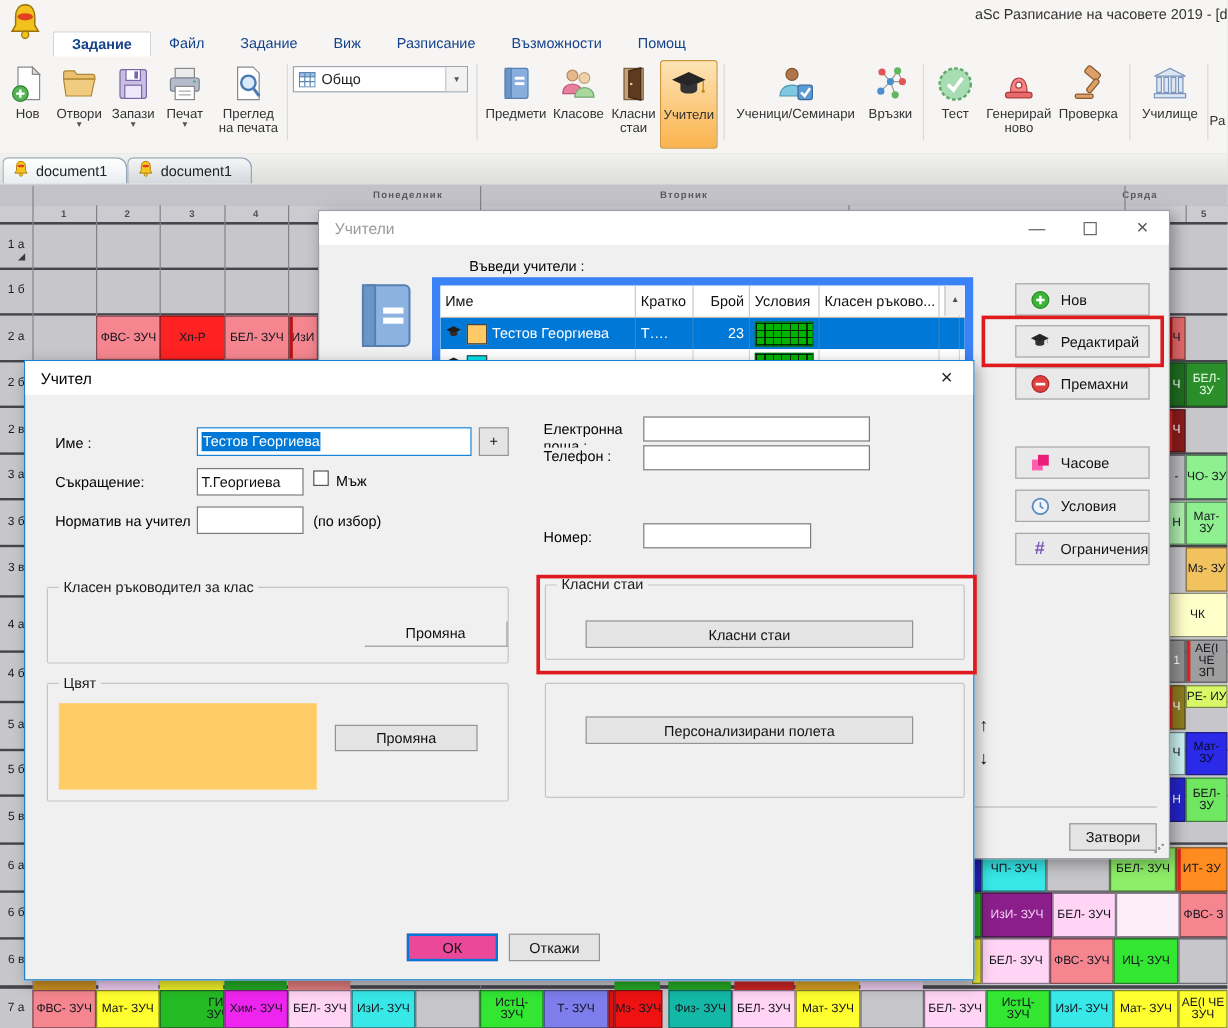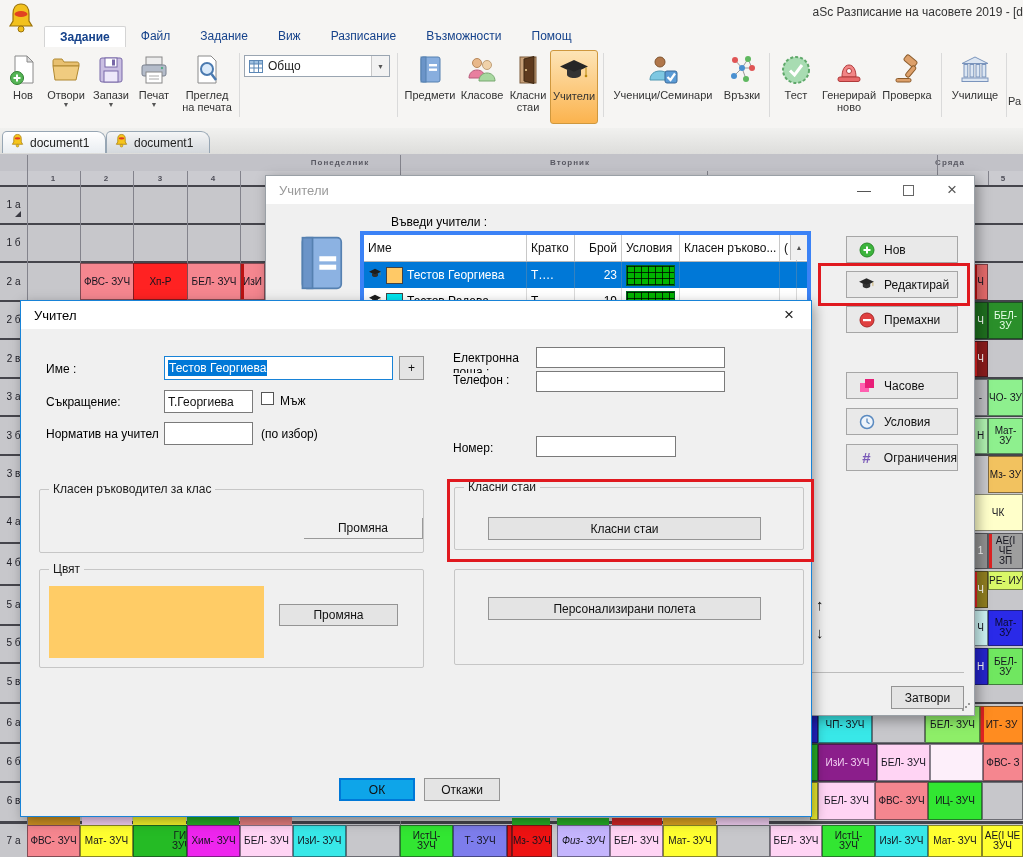--- a/index.html
+++ b/index.html
@@ -52,30 +52,30 @@
   .titlebar{position:absolute;left:0;top:0;right:0;height:28px;background:#ffffff;display:flex;align-items:center;padding-left:13px;font-size:13px;box-sizing:border-box}
   #dlg-teachers .titlebar{color:#9a9a9a}
   #dlg-teacher  .titlebar{color:#000}
   .wbtns{position:absolute;right:0;top:0;display:flex}
   .wbtn{width:44px;height:28px;display:flex;align-items:center;justify-content:center;color:#555;font-size:14px}
   .maxglyph{width:9px;height:9px;border:1px solid #666}
   .lbl{position:absolute;font-size:12px;color:#000;white-space:nowrap}
   .input{position:absolute;background:#fff;border:1px solid #7a7a7a;box-sizing:border-box;font-size:12px;display:flex;align-items:center;padding-left:3px;white-space:nowrap}
   .btn{position:absolute;box-sizing:border-box;background:#e4e4e4;border:1px solid #949494;font-size:12px;color:#111;
        display:flex;align-items:center;justify-content:center;white-space:nowrap}
-  .btn.default{border:2px solid #0078d7;background:#0ea5e9}
+  .btn.default{border:2px solid #0078d7;background:#ec4899}
   .btn.flat{background:transparent;border:none;border-right:1px solid #9a9a9a;border-bottom:1px solid #9a9a9a}
   .groupbox{position:absolute;border:1px solid #c6c6c6;border-radius:2px;box-sizing:border-box}
   .legend{position:absolute;font-size:12px;color:#1a1a1a;background:#f0f0f0;padding:0 4px;white-space:nowrap}
   .sidebtn{position:absolute;left:580px;width:112px;height:27px;background:#e9e9e9;border:1px solid #a6a6a6;box-sizing:border-box;
            display:flex;align-items:center;padding-left:11px;gap:9px;font-size:12px}
   .sicon{display:flex;width:17px;justify-content:center}
   .redrect{position:absolute;border:3px solid #e0191f;z-index:40;pointer-events:none}
   
-  #ttable{position:absolute;left:94px;top:55px;width:451px;height:79px;background:#fff;border:4px solid #3b82f6;box-sizing:border-box;overflow:hidden}
+  #ttable{position:absolute;left:94px;top:55px;width:451px;height:79px;background:#fff;border:7px solid #3b82f6;box-sizing:border-box;overflow:hidden}
   .thead{display:flex;height:26px;font-size:12px;border-bottom:1px solid #b8b8b8;background:#fff}
   .thead .c{box-sizing:border-box;border-right:1px solid #c8c8c8;display:flex;align-items:center;padding:0 4px;height:100%;overflow:hidden;white-space:nowrap}
   .trow{display:flex;height:26px;font-size:12px;background:#fff;color:#000}
   .trow.sel{background:#0078d7;color:#fff}
   .trow .c{box-sizing:border-box;border-right:1px solid rgba(150,150,150,.35);display:flex;align-items:center;padding:0 4px;height:100%;overflow:hidden;white-space:nowrap;gap:4px}
   .c.num{justify-content:flex-end}
   .swatch{width:15px;height:15px;border:1px solid #444;flex:0 0 auto}
   .cond{width:50px;height:19px;border:1px solid #062;background-color:#00b400;
         background-image:repeating-linear-gradient(90deg,rgba(0,0,0,.75) 0 1px,transparent 1px 7px),
                          repeating-linear-gradient(0deg,rgba(0,0,0,.75) 0 1px,transparent 1px 6px)}
@@ -442,21 +442,21 @@
     <div class="cell" style="left: 133px; top: 671px; width: 54px; height: 32px; background: rgb(37, 187, 37); color: rgb(21, 21, 31); padding-left: 43px;">ГИ- ЗУЧ</div>
     <div class="cell" style="left: 187px; top: 671px; width: 53px; height: 32px; background: rgb(238, 37, 238); color: rgb(21, 21, 31);">Хим- ЗУЧ</div>
     <div class="cell" style="left: 240px; top: 671px; width: 53px; height: 32px; background: rgb(255, 212, 244); color: rgb(21, 21, 31);">БЕЛ- ЗУЧ</div>
     <div class="cell" style="left: 293px; top: 671px; width: 53px; height: 32px; background: rgb(56, 232, 232); color: rgb(21, 21, 31);">ИзИ- ЗУЧ</div>
     <div class="cell" style="left: 346px; top: 671px; width: 54px; height: 32px; background: rgb(199, 199, 203); color: rgb(21, 21, 31);"></div>
     <div class="cell" style="left: 400px; top: 671px; width: 53px; height: 32px; background: rgb(50, 230, 50); color: rgb(21, 21, 31);">ИстЦ-
 ЗУЧ</div>
     <div class="cell" style="left: 453px; top: 671px; width: 54px; height: 32px; background: rgb(125, 125, 236); color: rgb(21, 21, 31);">Т- ЗУЧ</div>
     <div class="cell" style="left: 507px; top: 671px; width: 5px; height: 32px; background: rgb(221, 17, 17); color: rgb(21, 21, 31);"></div>
     <div class="cell" style="left: 512px; top: 671px; width: 40px; height: 32px; background: rgb(238, 18, 18); color: rgb(21, 21, 31);">Мз- ЗУЧ</div>
-    <div class="cell" style="left: 557px; top: 671px; width: 53px; height: 32px; background: #c4b5fd; color: rgb(21, 21, 31); font-style: italic;">Физ- ЗУЧ</div>
+    <div class="cell" style="left: 557px; top: 671px; width: 53px; height: 32px; background: #14b8a6; color: rgb(21, 21, 31);">Физ- ЗУЧ</div>
     <div class="cell" style="left: 610px; top: 671px; width: 53px; height: 32px; background: rgb(255, 212, 244); color: rgb(21, 21, 31);">БЕЛ- ЗУЧ</div>
     <div class="cell" style="left: 663px; top: 671px; width: 54px; height: 32px; background: rgb(255, 255, 48); color: rgb(21, 21, 31);">Мат- ЗУЧ</div>
     <div class="cell" style="left: 717px; top: 671px; width: 53px; height: 32px; background: rgb(199, 199, 203); color: rgb(21, 21, 31);"></div>
     <div class="cell" style="left: 770px; top: 671px; width: 52px; height: 32px; background: rgb(255, 212, 244); color: rgb(21, 21, 31);">БЕЛ- ЗУЧ</div>
     <div class="cell" style="left: 822px; top: 671px; width: 53px; height: 32px; background: rgb(50, 230, 50); color: rgb(21, 21, 31);">ИстЦ-
 ЗУЧ</div>
     <div class="cell" style="left: 875px; top: 671px; width: 53px; height: 32px; background: rgb(56, 232, 232); color: rgb(21, 21, 31);">ИзИ- ЗУЧ</div>
     <div class="cell" style="left: 928px; top: 671px; width: 54px; height: 32px; background: rgb(255, 255, 48); color: rgb(21, 21, 31);">Мат- ЗУЧ</div>
     <div class="cell" style="left: 982px; top: 671px; width: 41px; height: 32px; background: rgb(255, 255, 48); color: rgb(21, 21, 31);">АЕ(I ЧЕ
 ЗУЧ</div>

